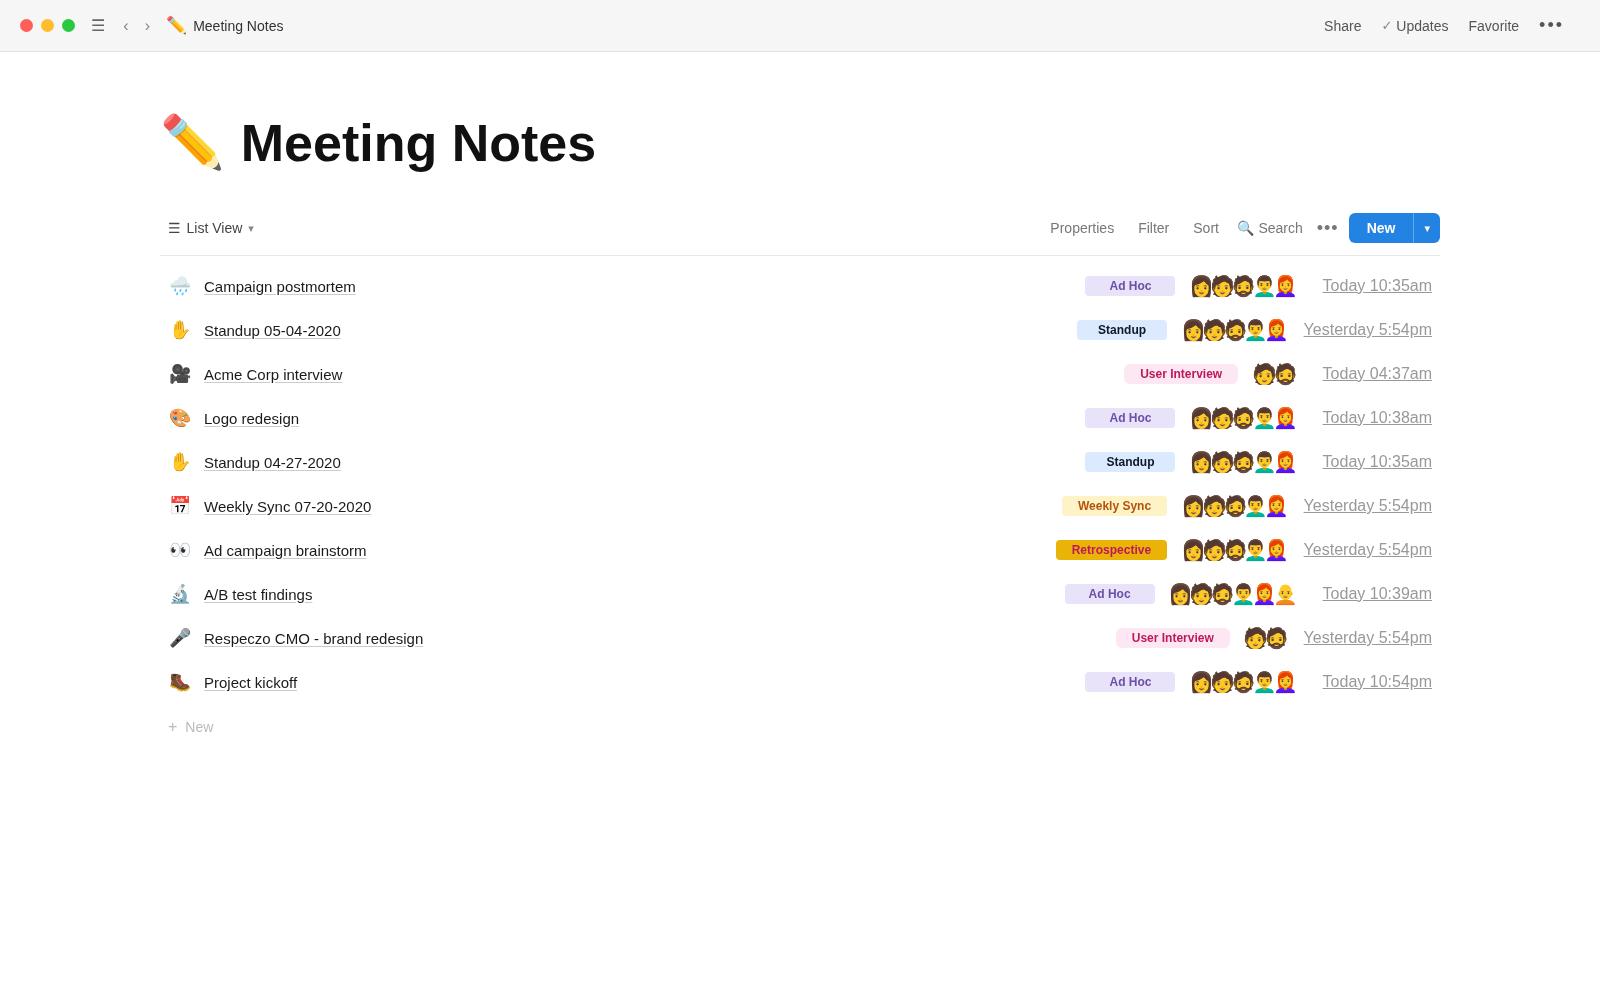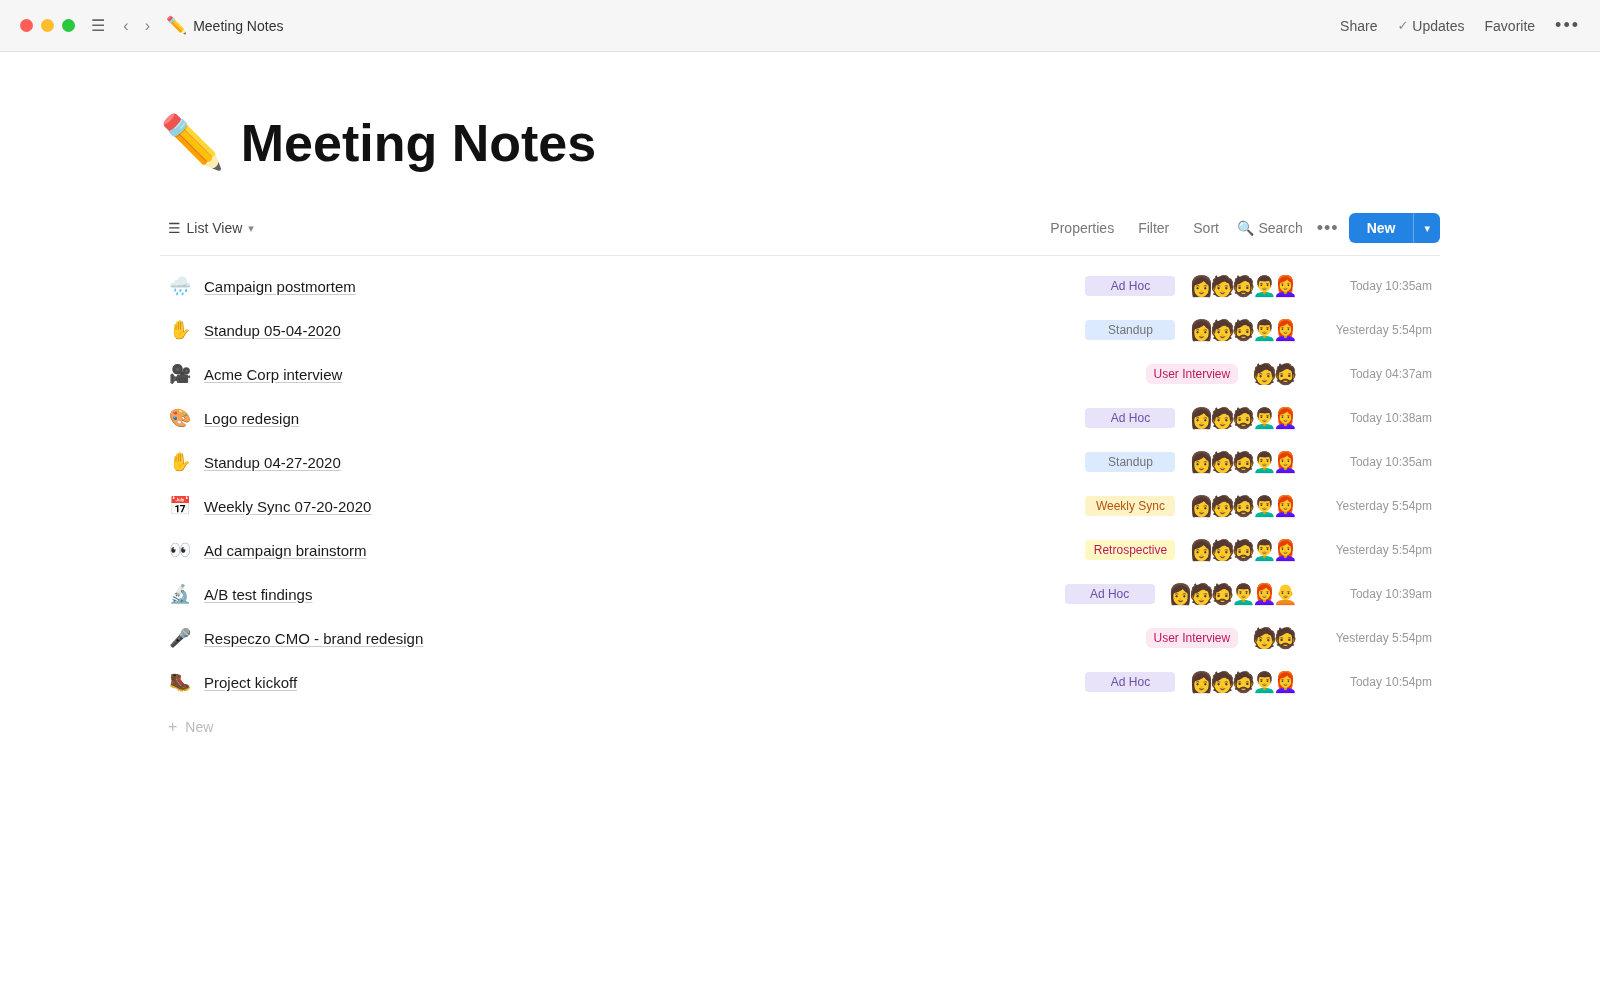--- a/index.html
+++ b/index.html
@@ -62,21 +62,21 @@
       margin-left: 10px;
     }
     .page-icon-title .emoji { font-size: 17px; }
     .page-icon-title .page-name {
       font-size: 14px;
       font-weight: 500;
       color: #333;
     }
     .titlebar-right {
       position: absolute;
-      right: 20px;
+      right: 36px;
       display: flex;
       align-items: center;
       gap: 20px;
     }
     .titlebar-right .tb-btn {
       background: none;
       border: none;
       font-size: 14px;
       color: #555;
       cursor: pointer;
@@ -238,45 +238,46 @@
     }
     .item-right {
       display: flex;
       align-items: center;
       gap: 14px;
       min-width: 420px;
       justify-content: flex-end;
     }
     .tag {
       font-size: 12px;
-      font-weight: 400;
-      padding: 3px 8px;
+      font-weight: 700;
+      padding: 3px 16px;
       border-radius: 4px;
       min-width: 90px;
       text-align: center;
     }
     .tag-adhoc { background: #e8e3f8; color: #6b4fa8; }
-    .tag-standup { background: #dbeafe; color: #737373; }
+    .tag-standup { background: #dbeafe; color: #0f172a; }
     .tag-userinterview { background: #fce7f3; color: #be185d; border-radius: 6px; }
     .tag-weeklysync { background: #fef3c7; color: #b45309; }
-    .tag-retrospective { background: #fef9c3; color: #be185d; }
+    .tag-retrospective { background: #eab308; color: #be185d; }
 
     .avatars {
       display: flex;
       align-items: center;
     }
     .avatar-emoji {
       font-size: 22px;
       margin-left: -3px;
     }
     .timestamp {
-      font-size: 12px;
+      font-size: 16px;
       color: #999;
       min-width: 120px;
       text-align: right;
+      text-decoration: underline;
     }
 
     .add-new-row {
       display: flex;
       align-items: center;
       gap: 8px;
       padding: 10px 8px;
       color: #bbb;
       cursor: pointer;
       border-radius: 4px;

